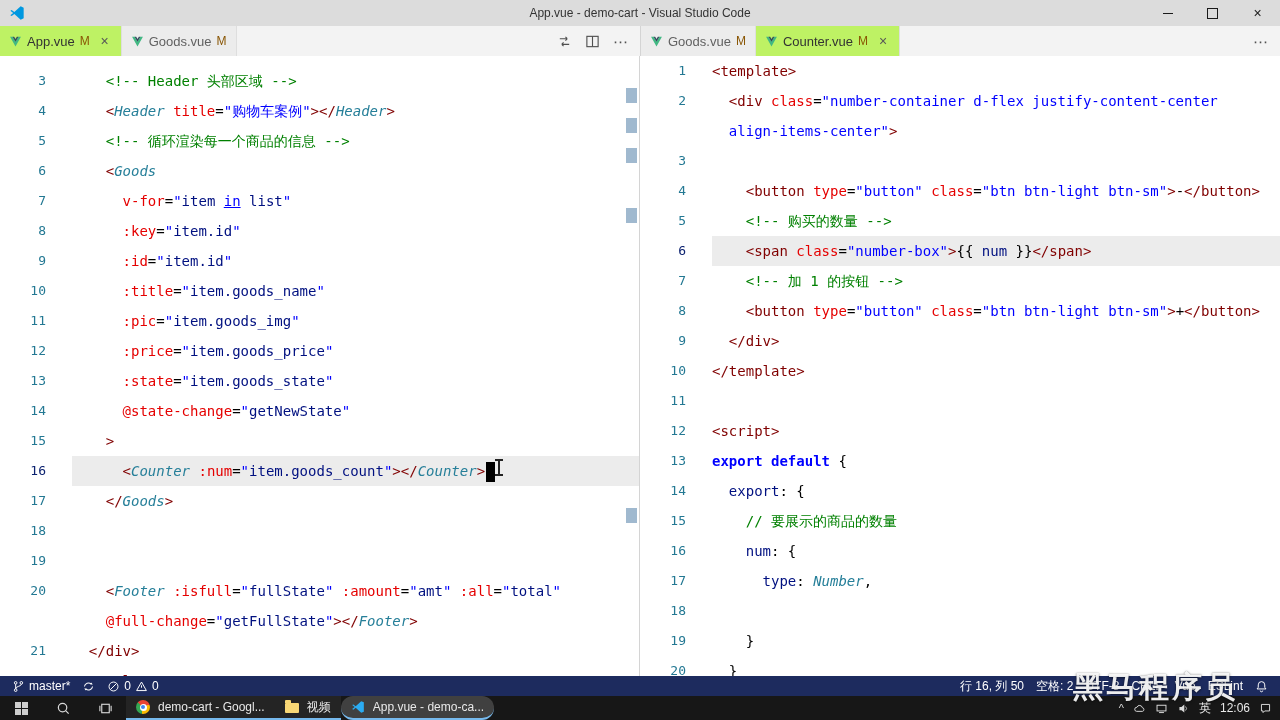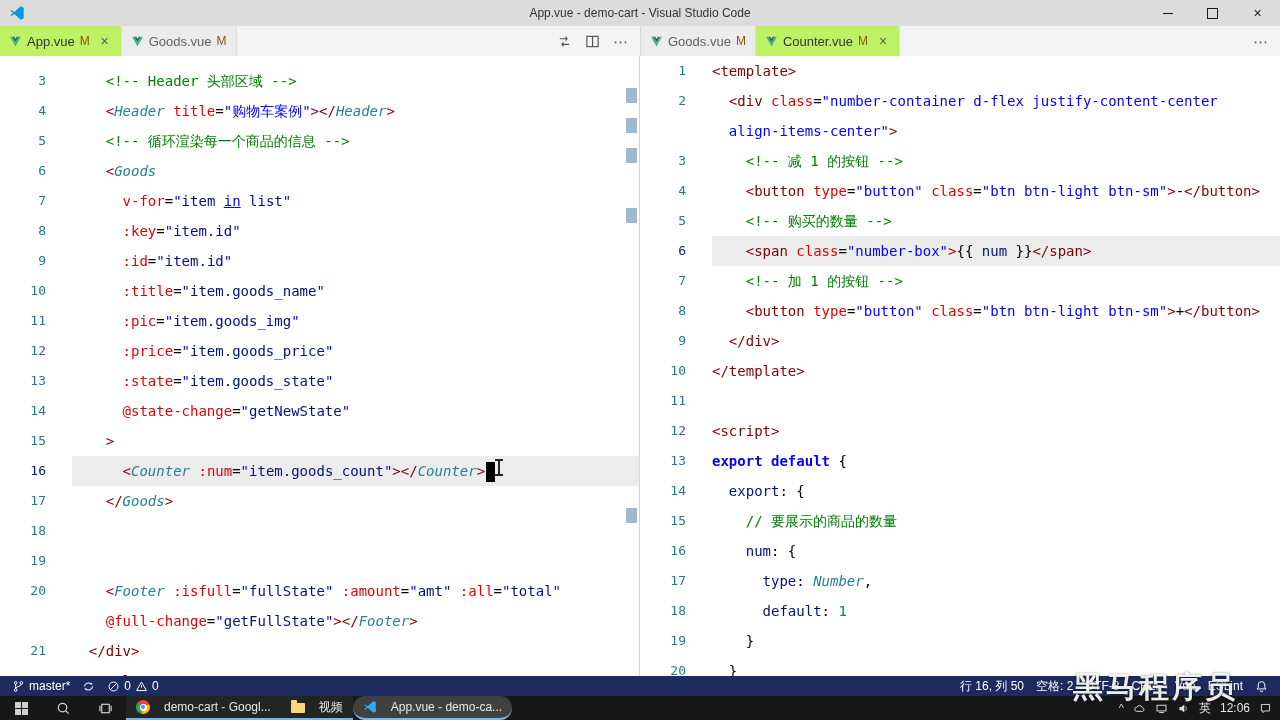--- a/index.html
+++ b/index.html
@@ -60,21 +60,21 @@
   .statusbar{height:20px;background:#1d2b5e;display:flex;align-items:center;color:#fff;font-size:12px;padding:0 6px;}
   .sb-item{display:flex;align-items:center;gap:4px;padding:0 6px;height:20px;white-space:nowrap;}
   .sb-item svg{width:13px;height:13px;display:block;}
   .sb-right{margin-left:auto;display:flex;align-items:center;}
   
   .taskbar{height:24px;background:#171717;display:flex;align-items:stretch;color:#e8e8e8;}
   .tb-sys{width:42px;display:flex;align-items:center;justify-content:center;}
   .tb-sys svg{width:15px;height:15px;display:block;}
   .win-logo{display:grid;grid-template-columns:6px 6px;grid-template-rows:6px 6px;gap:1px;}
   .win-logo span{background:#cfcfcf;}
-  .tb-app{display:flex;align-items:center;gap:14px;padding:0 10px;font-size:12px;border-bottom:2px solid #76b9ed;
+  .tb-app{display:flex;align-items:center;gap:8px;padding:0 10px;font-size:12px;border-bottom:2px solid #76b9ed;
           background:rgba(255,255,255,.06);max-width:168px;white-space:nowrap;overflow:hidden;box-sizing:border-box;}
   .tb-app.active{background:rgba(255,255,255,.18);border-radius:12px;}
   .tb-app-label{overflow:hidden;text-overflow:ellipsis;}
   .chrome-icon{width:14px;height:14px;border-radius:50%;flex:none;position:relative;
      background:conic-gradient(from -50deg,#ea4335 0 120deg,#fbbc05 120deg 240deg,#34a853 240deg 360deg);}
   .chrome-icon::before{content:"";position:absolute;inset:3.5px;background:#fff;border-radius:50%;}
   .chrome-icon::after{content:"";position:absolute;inset:4.8px;background:#4285f4;border-radius:50%;}
   .folder-icon{width:14px;height:10px;background:#f8d775;border-radius:1px;position:relative;flex:none;margin-top:2px;}
   .folder-icon::before{content:"";position:absolute;top:-3px;left:0;width:6px;height:3px;background:#f8d775;border-radius:1px 1px 0 0;}
   .code-app-icon svg,.vscode-logo svg{width:100%;height:100%;display:block;}
@@ -279,21 +279,20 @@
           <div class="code-row">
             <div class="gutter">2</div>
             <div class="code-text" style="padding-left: 2ch;"><span class="tk-tag">&lt;</span><span class="tk-tag">div</span><span class="tk-txt"> </span><span class="tk-attr">class</span><span class="tk-op">=</span><span class="tk-str">"number-container d-flex justify-content-center</span></div>
           </div>
           <div class="code-row">
             <div class="gutter"></div>
             <div class="code-text" style="padding-left: 2ch;"><span class="tk-str">align-items-center"</span><span class="tk-tag">&gt;</span></div>
           </div>
           <div class="code-row">
             <div class="gutter">3</div>
-            <div class="code-text" style="padding-left: 4ch;"><span class="tk-cm">&lt;!-- 减 1 的按钮 --&gt;</span></div>
           </div>
           <div class="code-row">
             <div class="gutter">4</div>
             <div class="code-text" style="padding-left: 4ch;"><span class="tk-tag">&lt;</span><span class="tk-tag">button</span><span class="tk-txt"> </span><span class="tk-attr">type</span><span class="tk-op">=</span><span class="tk-str">"button"</span><span class="tk-txt"> </span><span class="tk-attr">class</span><span class="tk-op">=</span><span class="tk-str">"btn btn-light btn-sm"</span><span class="tk-tag">&gt;</span><span class="tk-txt">-</span><span class="tk-tag">&lt;/button&gt;</span></div>
           </div>
           <div class="code-row">
             <div class="gutter">5</div>
             <div class="code-text" style="padding-left: 4ch;"><span class="tk-cm">&lt;!-- 购买的数量 --&gt;</span></div>
           </div>
           <div class="code-row hl">
@@ -339,21 +338,20 @@
           <div class="code-row">
             <div class="gutter">16</div>
             <div class="code-text" style="padding-left: 4ch;"><span class="tk-prop">num</span><span class="tk-txt">: {</span></div>
           </div>
           <div class="code-row">
             <div class="gutter">17</div>
             <div class="code-text" style="padding-left: 6ch;"><span class="tk-prop">type</span><span class="tk-txt">: </span><span class="tk-cls">Number</span><span class="tk-txt">,</span></div>
           </div>
           <div class="code-row">
             <div class="gutter">18</div>
-            <div class="code-text" style="padding-left: 6ch;"><span class="tk-prop">default</span><span class="tk-txt">: </span><span class="tk-num">1</span></div>
           </div>
           <div class="code-row">
             <div class="gutter">19</div>
             <div class="code-text" style="padding-left: 4ch;"><span class="tk-txt">}</span></div>
           </div>
           <div class="code-row">
             <div class="gutter">20</div>
             <div class="code-text" style="padding-left: 2ch;"><span class="tk-txt">}</span></div>
           </div>
         </div>

